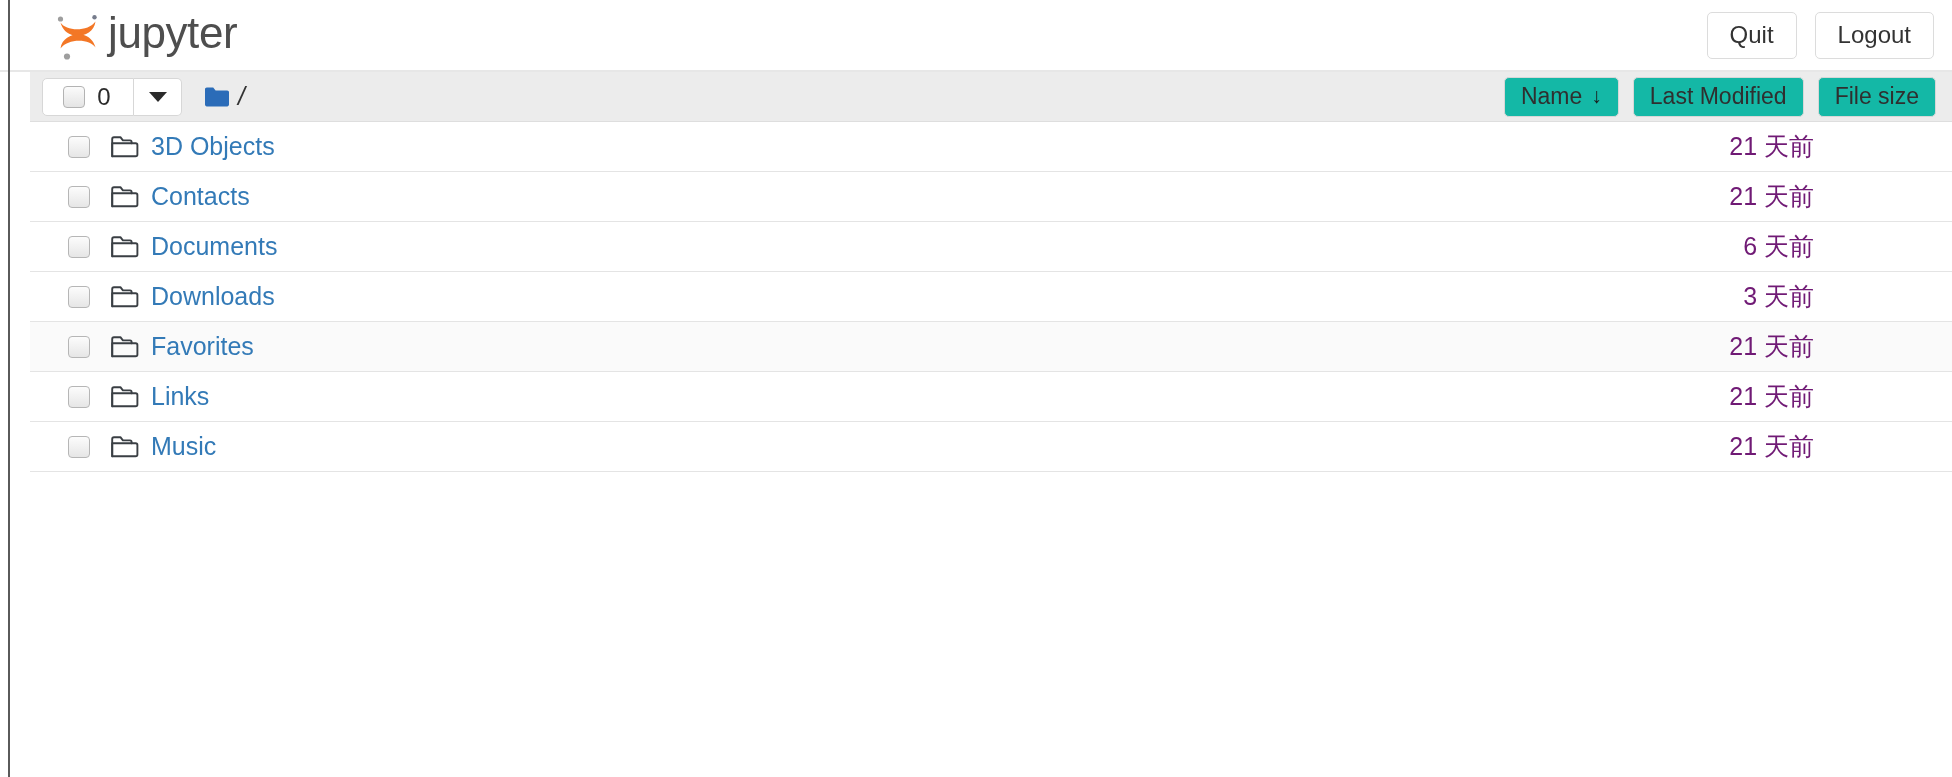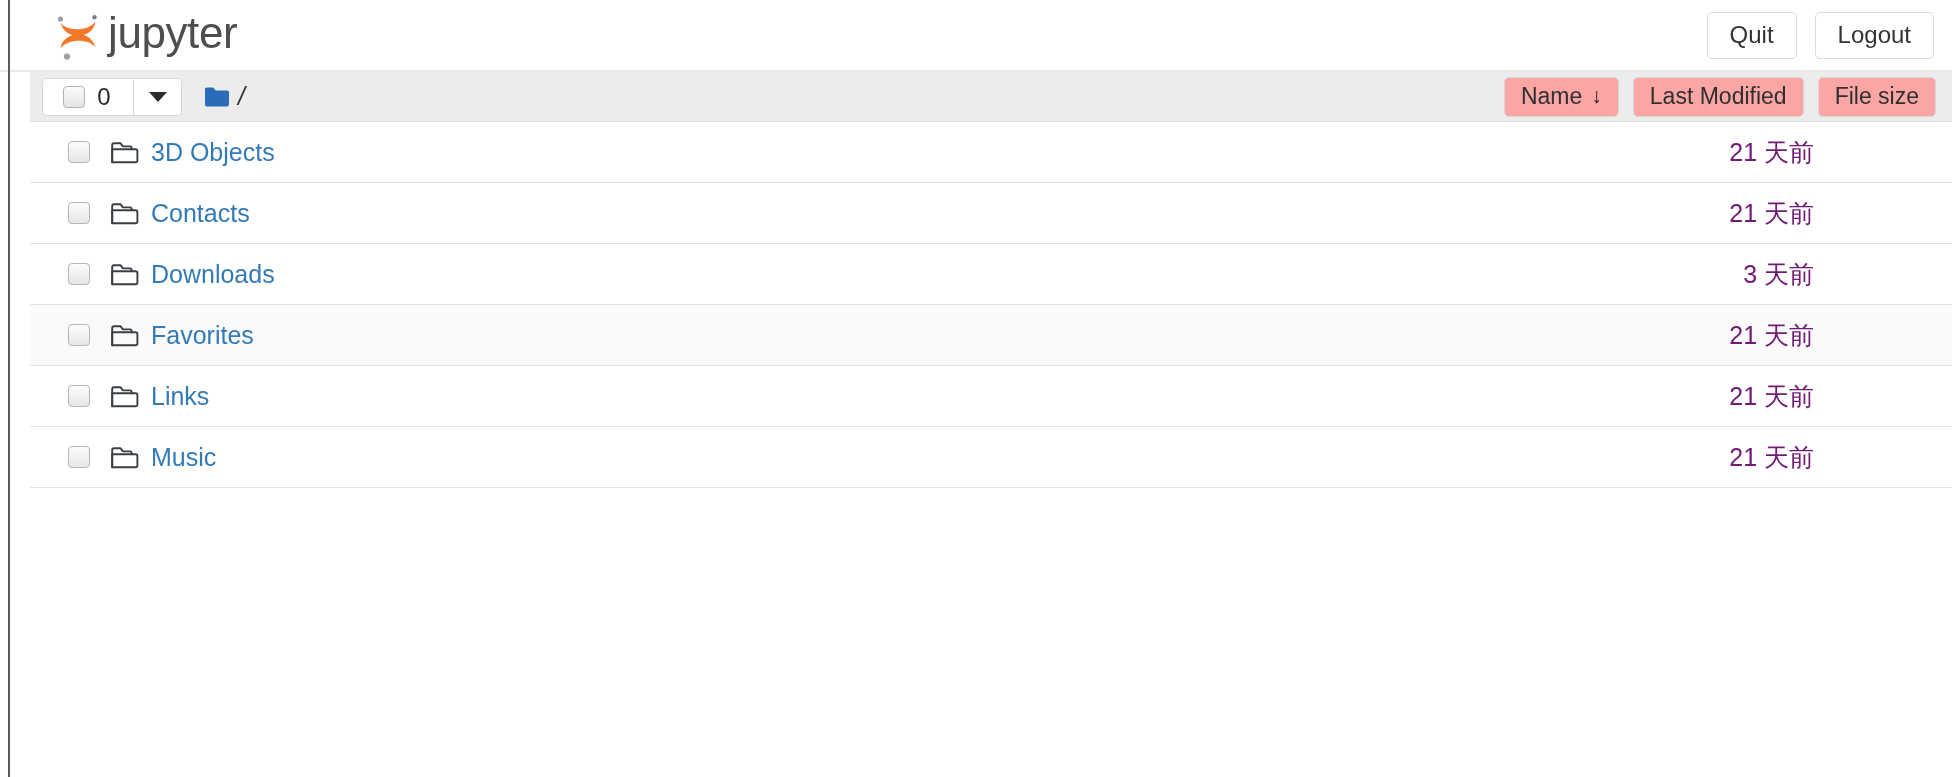--- a/index.html
+++ b/index.html
@@ -163,21 +163,21 @@
     position: absolute;
     right: 16px;
     display: flex;
     align-items: center;
     gap: 14px;
   }
   .sort-btn {
     font-family: "Liberation Sans", sans-serif;
     font-size: 23px;
     color: #2f2f2f;
-    background: #fca5a5;
+    background: #14b8a6;
     border: 1px solid #d7d7d7;
     border-radius: 5px;
     padding: 7px 16px 8px 16px;
     line-height: 1;
     cursor: pointer;
     white-space: nowrap;
     display: flex;
     align-items: flex-start;
     gap: 9px;
   }
@@ -188,21 +188,21 @@
     color: #1a1a1a;
   }
 
   
   #file-list {
     margin-left: 30px;
     background: #ffffff;
   }
   .file-row {
     position: relative;
-    height: 61px;
+    height: 50px;
     border-bottom: 1px solid #e4e4e4;
     display: flex;
     align-items: center;
     background: #ffffff;
   }
   .file-row.highlighted { background: #fafafa; }
 
   .row-checkbox {
     width: 22px;
     height: 22px;
@@ -313,20 +313,29 @@
         </svg>
         <a class="row-name" href="#">Contacts</a>
         <span class="row-modified">21 天前</span>
       </div>
       <div class="file-row">
         <span class="row-checkbox"></span>
         <svg class="row-icon" width="28" height="23" viewBox="0 0 28 23">
           <path d="M1.2 21.3 V4.0 C1.2 3.0 2.0 2.2 3.0 2.2 H9.4 L11.9 5.4 H19.0 C19.9 5.4 20.6 6.1 20.6 7.0 V8.2" fill="none" stroke="#3a3f44" stroke-width="1.9" stroke-linejoin="round" stroke-linecap="round"></path>
           <path d="M1.2 21.3 H24.6 C25.6 21.3 26.4 20.5 26.4 19.5 V9.9 C26.4 8.9 25.6 8.2 24.6 8.2 H1.2 Z" fill="none" stroke="#3a3f44" stroke-width="1.9" stroke-linejoin="round" stroke-linecap="round"></path>
         </svg>
+        <a class="row-name" href="#">Documents</a>
+        <span class="row-modified">6 天前</span>
+      </div>
+      <div class="file-row">
+        <span class="row-checkbox"></span>
+        <svg class="row-icon" width="28" height="23" viewBox="0 0 28 23">
+          <path d="M1.2 21.3 V4.0 C1.2 3.0 2.0 2.2 3.0 2.2 H9.4 L11.9 5.4 H19.0 C19.9 5.4 20.6 6.1 20.6 7.0 V8.2" fill="none" stroke="#3a3f44" stroke-width="1.9" stroke-linejoin="round" stroke-linecap="round"></path>
+          <path d="M1.2 21.3 H24.6 C25.6 21.3 26.4 20.5 26.4 19.5 V9.9 C26.4 8.9 25.6 8.2 24.6 8.2 H1.2 Z" fill="none" stroke="#3a3f44" stroke-width="1.9" stroke-linejoin="round" stroke-linecap="round"></path>
+        </svg>
         <a class="row-name" href="#">Downloads</a>
         <span class="row-modified">3 天前</span>
       </div>
       <div class="file-row highlighted">
         <span class="row-checkbox"></span>
         <svg class="row-icon" width="28" height="23" viewBox="0 0 28 23">
           <path d="M1.2 21.3 V4.0 C1.2 3.0 2.0 2.2 3.0 2.2 H9.4 L11.9 5.4 H19.0 C19.9 5.4 20.6 6.1 20.6 7.0 V8.2" fill="none" stroke="#3a3f44" stroke-width="1.9" stroke-linejoin="round" stroke-linecap="round"></path>
           <path d="M1.2 21.3 H24.6 C25.6 21.3 26.4 20.5 26.4 19.5 V9.9 C26.4 8.9 25.6 8.2 24.6 8.2 H1.2 Z" fill="none" stroke="#3a3f44" stroke-width="1.9" stroke-linejoin="round" stroke-linecap="round"></path>
         </svg>
         <a class="row-name" href="#">Favorites</a>

